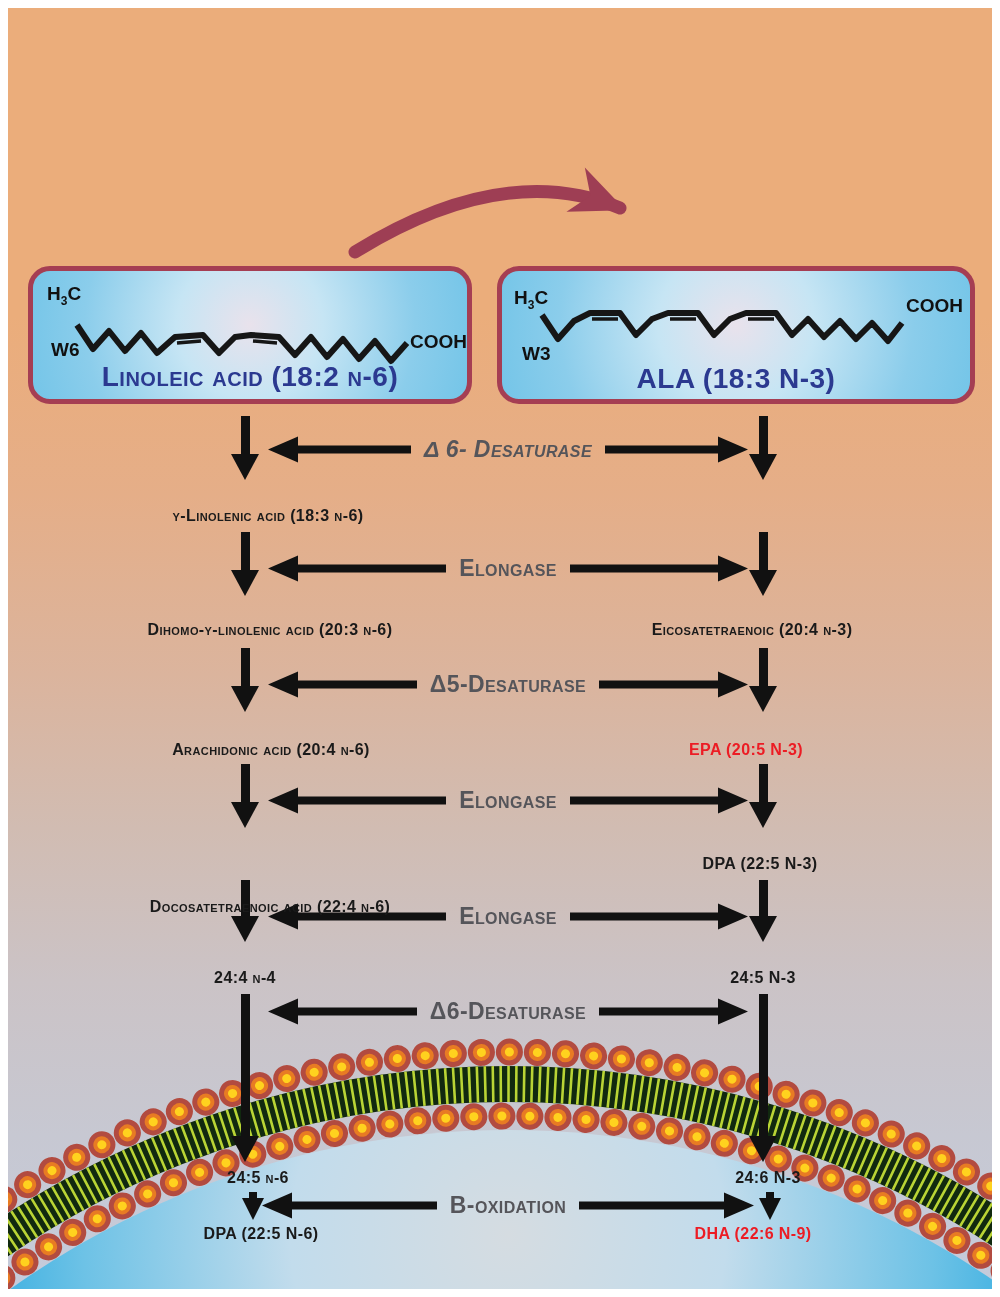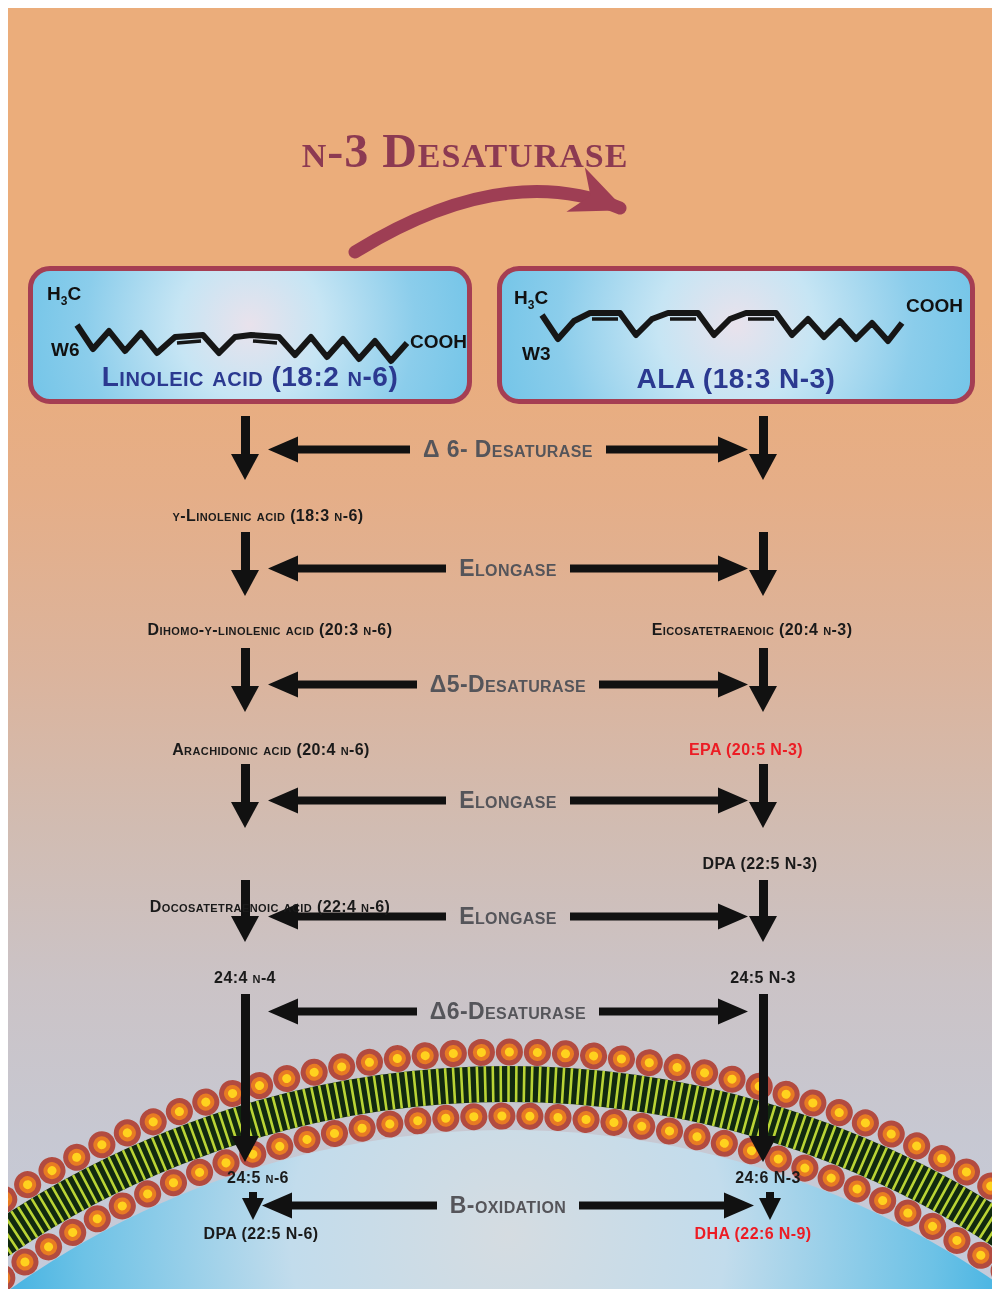--- a/index.html
+++ b/index.html
@@ -91,21 +91,20 @@
       <circle cx="500" cy="1988" r="936" fill="none" stroke-width="17" stroke-linecap="round" stroke-dasharray="0.1 28" stroke="#E87B23"></circle>
       <circle cx="500" cy="1988" r="936" fill="none" stroke-width="9" stroke-linecap="round" stroke-dasharray="0.1 28" stroke="#FFD21E"></circle>
     </g>
     <g>
       <circle cx="500" cy="1988" r="872" fill="none" stroke-width="27" stroke-linecap="round" stroke-dasharray="0.1 28" stroke="#B24B40"></circle>
       <circle cx="500" cy="1988" r="872" fill="none" stroke-width="17" stroke-linecap="round" stroke-dasharray="0.1 28" stroke="#E87B23"></circle>
       <circle cx="500" cy="1988" r="872" fill="none" stroke-width="9" stroke-linecap="round" stroke-dasharray="0.1 28" stroke="#FFD21E"></circle>
     </g>
   </svg>
 
-  <div class="title" style="left: 457px; top: 142px; color: rgb(140, 58, 82);">n-3 Desaturase</div>
 
   <svg class="layer" width="1000" height="320" viewBox="0 8 1000 320">
     <defs>
       <marker id="barb" markerUnits="userSpaceOnUse" markerWidth="66" markerHeight="58" refX="52" refY="28" orient="auto">
         <path d="M4,4 L58,28 L4,52 L20,28 Z" fill="#9E3E54"></path>
       </marker>
     </defs>
     <path d="M347,252 Q496,160 612,208" fill="none" stroke-width="13" stroke-linecap="round" marker-end="url(#barb)" stroke="#9E3E54"></path>
   </svg>
 
@@ -127,21 +126,21 @@
     <svg class="layer" width="478" height="138" viewBox="0 0 478 138">
       <path d="M40,44 L56,68 L72,50 L88,42 L118,42 L134,64 L150,48 L166,42 L196,42 L212,64 L228,48 L244,42 L274,42 L290,64 L306,48 L322,66 L338,50 L354,68 L370,52 L386,70 L400,52" fill="none" stroke="#161616" stroke-width="6" stroke-linejoin="round"></path>
       <path d="M90,48 L116,48 M168,48 L194,48 M246,48 L272,48" fill="none" stroke="#161616" stroke-width="3.5"></path>
     </svg>
     <div class="box-name" style="bottom: 4px; color: rgb(43, 57, 144);">ALA (18:3 N-3)</div>
   </div>
 
   <div class="enz-row" style="left:500px; top:441px;">
     <div class="hhead-l"></div>
         <div class="hshaft"></div>
-    <div class="enz-label" style="color: rgb(85, 85, 90);">Δ 6- Desaturase</div>
+    <div class="enz-label" style="color: rgb(85, 85, 90); font-style: italic;">Δ 6- Desaturase</div>
     <div class="hshaft"></div>
         <div class="hhead-r"></div>
   </div>
   <div class="enz-row" style="left:500px; top:560px;">
     <div class="hhead-l"></div>
         <div class="hshaft"></div>
     <div class="enz-label" style="color: rgb(85, 85, 90);">Elongase</div>
     <div class="hshaft"></div>
         <div class="hhead-r"></div>
   </div>

